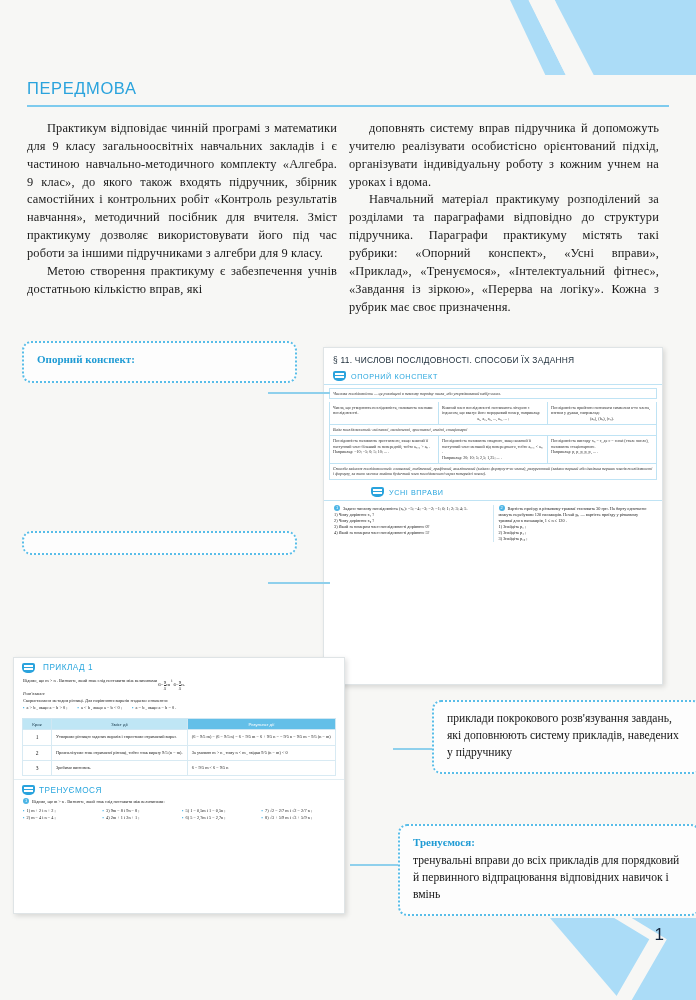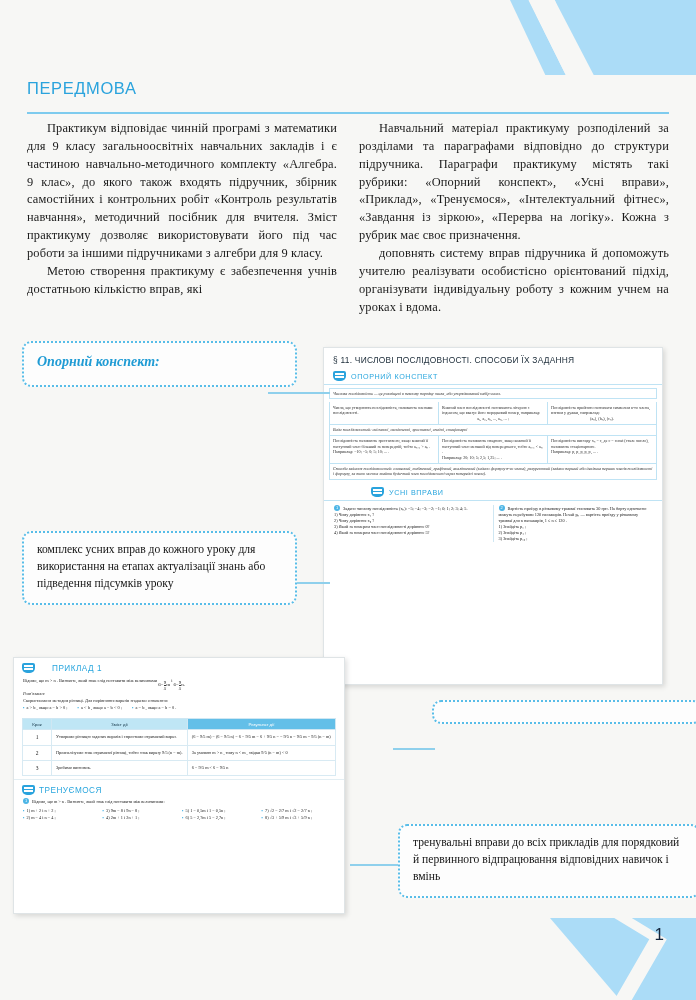--- a/index.html
+++ b/index.html
@@ -30,35 +30,35 @@
     clip-path:polygon(0% 0%, 100% 0%, 100% 100%, 48% 100%);}
   .deco-bottom .chev{position:absolute;bottom:0;right:0;width:146px;height:82px;
     background:#f7f7f5;
     clip-path:polygon(44% 0%, 56% 0%, 80% 26%, 56% 100%, 44% 100%, 68% 26%);}
   .page-num{position:absolute;right:32px;bottom:55px;font-family:"Liberation Sans",sans-serif;
     font-size:17px;color:#13263d;font-weight:400;z-index:4;}
 
   
   .head{position:absolute;left:27px;top:79px;width:642px;}
   .head .title{font-family:"Liberation Sans",sans-serif;color:#2aa3dd;
-    font-size:16.5px;letter-spacing:.6px;padding-bottom:14px;}
+    font-size:16.5px;letter-spacing:.6px;padding-bottom:7px;}
   .head .rule{height:2px;background:#7ecbee;width:642px;}
 
   
   .intro{position:absolute;left:27px;top:120px;width:642px;
-    display:flex;gap:22px;}
+    display:flex;gap:12px;}
   .col{width:310px;font-size:12.4px;line-height:1.44;text-align:justify;
     letter-spacing:.15px;}
   .col p{margin:0;text-indent:20px;}
 
   
   .callout{position:absolute;background:#fdfdfd;
     border:2px dotted #58bde8;border-radius:9px;padding:9px 13px 11px 13px;
     font-size:11.6px;line-height:1.45;color:#1b1b1b;z-index:6;}
-  .callout .ctitle{color:#1f9bd4;font-weight:bold;margin-bottom:2px;font-size:14px;font-style:italic;}
+  .callout .ctitle{color:#1f9bd4;font-weight:bold;margin-bottom:2px;font-size:11px;}
   .callout .cbody{color:#141414;}
 
   #co-opornyi{left:22px;top:341px;width:245px;}
   #co-usni{left:22px;top:531px;width:245px;}
   #co-pryklad{left:432px;top:700px;width:240px;}
   #co-trenuemos{left:398px;top:824px;width:272px;}
 
   .leader{position:absolute;background:#8fd0ec;height:1.5px;z-index:5;}
   #ld1{left:268px;top:392px;width:62px;}
   #ld2{left:268px;top:582px;width:62px;}
@@ -92,21 +92,21 @@
   .ctr{text-align:center;}
 
   .exgrid{display:flex;margin:4px 5px 0 5px;font-size:4.3px;line-height:1.4;}
   .exgrid > div{flex:1;padding:0 5px;}
   .exgrid > div:first-child{border-right:1px solid #cfe7f3;}
   .num{display:inline-block;width:6px;height:6px;border-radius:50%;background:#4cb5e6;
     color:#fff;text-align:center;line-height:6px;font-size:4px;margin-right:2px;
     font-family:"Liberation Sans",sans-serif;vertical-align:1px;}
 
   
-  .extitle{display:flex;align-items:center;gap:17px;padding:5px 8px 3px 8px;}
+  .extitle{display:flex;align-items:flex-start;gap:8px;padding:5px 8px 3px 8px;}
   .exhdr{font-family:"Liberation Sans",sans-serif;font-size:8.2px;color:#29a6de;letter-spacing:.5px;}
   .exbody{font-size:4.4px;line-height:1.45;padding:2px 9px 4px 9px;color:#222;}
   .exbody .it{font-style:italic;}
   .bullets{display:flex;gap:10px;margin-top:1px;}
   .bullets span:before{content:"\25AA";color:#4cb5e6;margin-right:2px;}
 
   table.steps{width:calc(100% - 16px);margin:3px 8px 0 8px;border-collapse:collapse;
     font-size:4.3px;}
   table.steps th{background:#bfe6f5;color:#16384a;font-weight:normal;
     font-family:"Liberation Sans",sans-serif;font-size:4.4px;padding:2.5px 2px;
@@ -143,42 +143,43 @@
   <div class="title">ПЕРЕДМОВА</div>
   <div class="rule"></div>
 </div>
 
 <div class="intro">
   <div class="col">
     <p>Практикум відповідає чинній програмі з математики для 9 класу загальноосвітніх навчальних закладів і є частиною навчально-методичного комплекту «Алгебра. 9 клас», до якого також входять підручник, збірник самостійних і контрольних робіт «Контроль результатів навчання», методичний посібник для вчителя. Зміст практикуму дозволяє використовувати його під час роботи за іншими підручниками з алгебри для 9 класу.</p>
     <p>Метою створення практикуму є забезпечення учнів достатньою кількістю вправ, які</p>
   </div>
   <div class="col">
+    <p>доповнять систему вправ підручника й допоможуть учителю реалізувати особистісно орієнтований підхід, організувати індивідуальну роботу з кожним учнем на уроках і вдома.</p>
     <p>Навчальний матеріал практикуму розподілений за розділами та параграфами відповідно до структури підручника. Параграфи практикуму містять такі рубрики: «Опорний конспект», «Усні вправи», «Приклад», «Тренуємося», «Інтелектуальний фітнес», «Завдання із зіркою», «Перерва на логіку». Кожна з рубрик має своє призначення.</p>
-    <p>доповнять систему вправ підручника й допоможуть учителю реалізувати особистісно орієнтований підхід, організувати індивідуальну роботу з кожним учнем на уроках і вдома.</p>
   </div>
 </div>
 
 <div class="leader" id="ld1"></div>
 <div class="leader" id="ld2"></div>
 <div class="leader" id="ld3"></div>
 <div class="leader" id="ld4"></div>
 
 <div class="callout" id="co-opornyi">
   <div class="ctitle">Опорний конспект:</div>
 </div>
 
 <div class="callout" id="co-usni">
-  <div class="cbody">комплекс усних вправ до кожного уроку для використання на етапах актуалізації знань або підведення підсумків уроку</div>
 </div>
 
 <div class="callout" id="co-pryklad">
+  <div class="cbody">приклади покрокового розв'язування завдань, які доповнюють систему прикладів, наведених у підручнику</div>
 </div>
 
 <div class="callout" id="co-trenuemos">
+  <div class="ctitle">Тренуємося:</div>
   <div class="cbody">тренувальні вправи до всіх прикладів для порядковий й первинного відпрацювання відповідних навичок і вмінь</div>
 </div>
 
 <div class="panel" id="panel-top">
   <div class="ptitle">§ 11. ЧИСЛОВІ ПОСЛІДОВНОСТІ. СПОСОБИ ЇХ ЗАДАННЯ</div>
 
   <div class="rubric">
     <span class="ricon"></span>
     <span class="rlabel">ОПОРНИЙ КОНСПЕКТ</span>
   </div>

